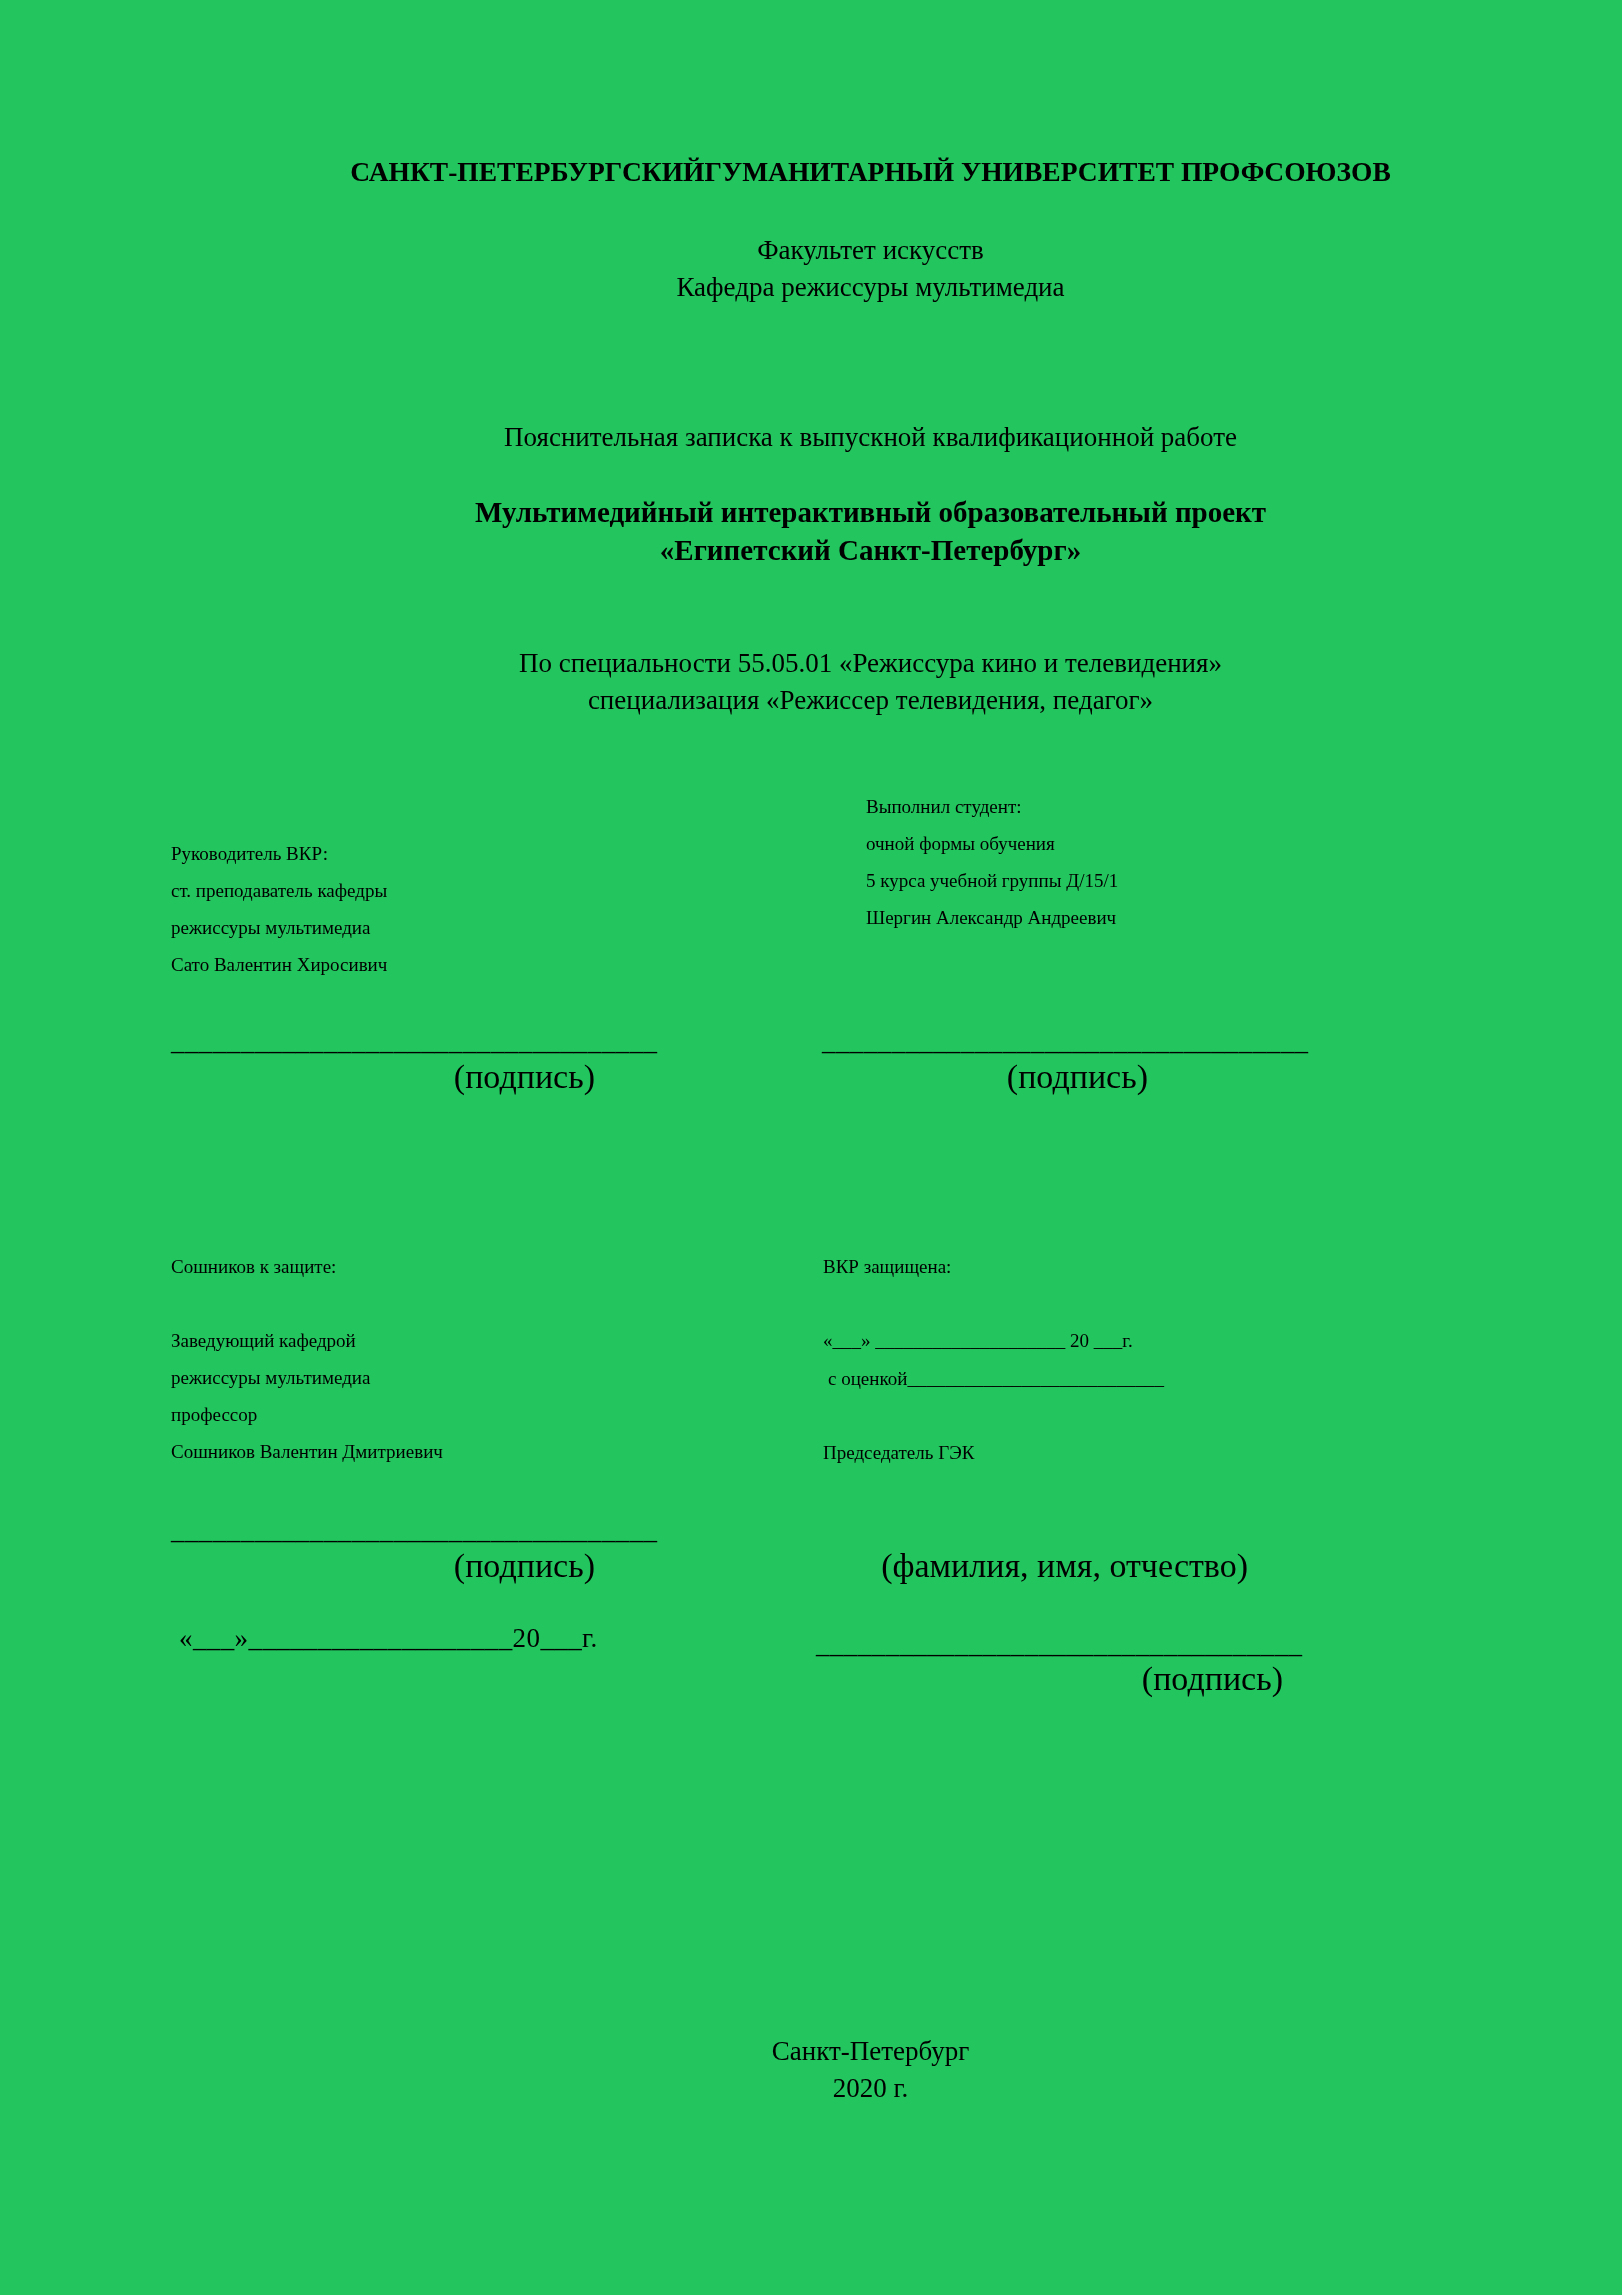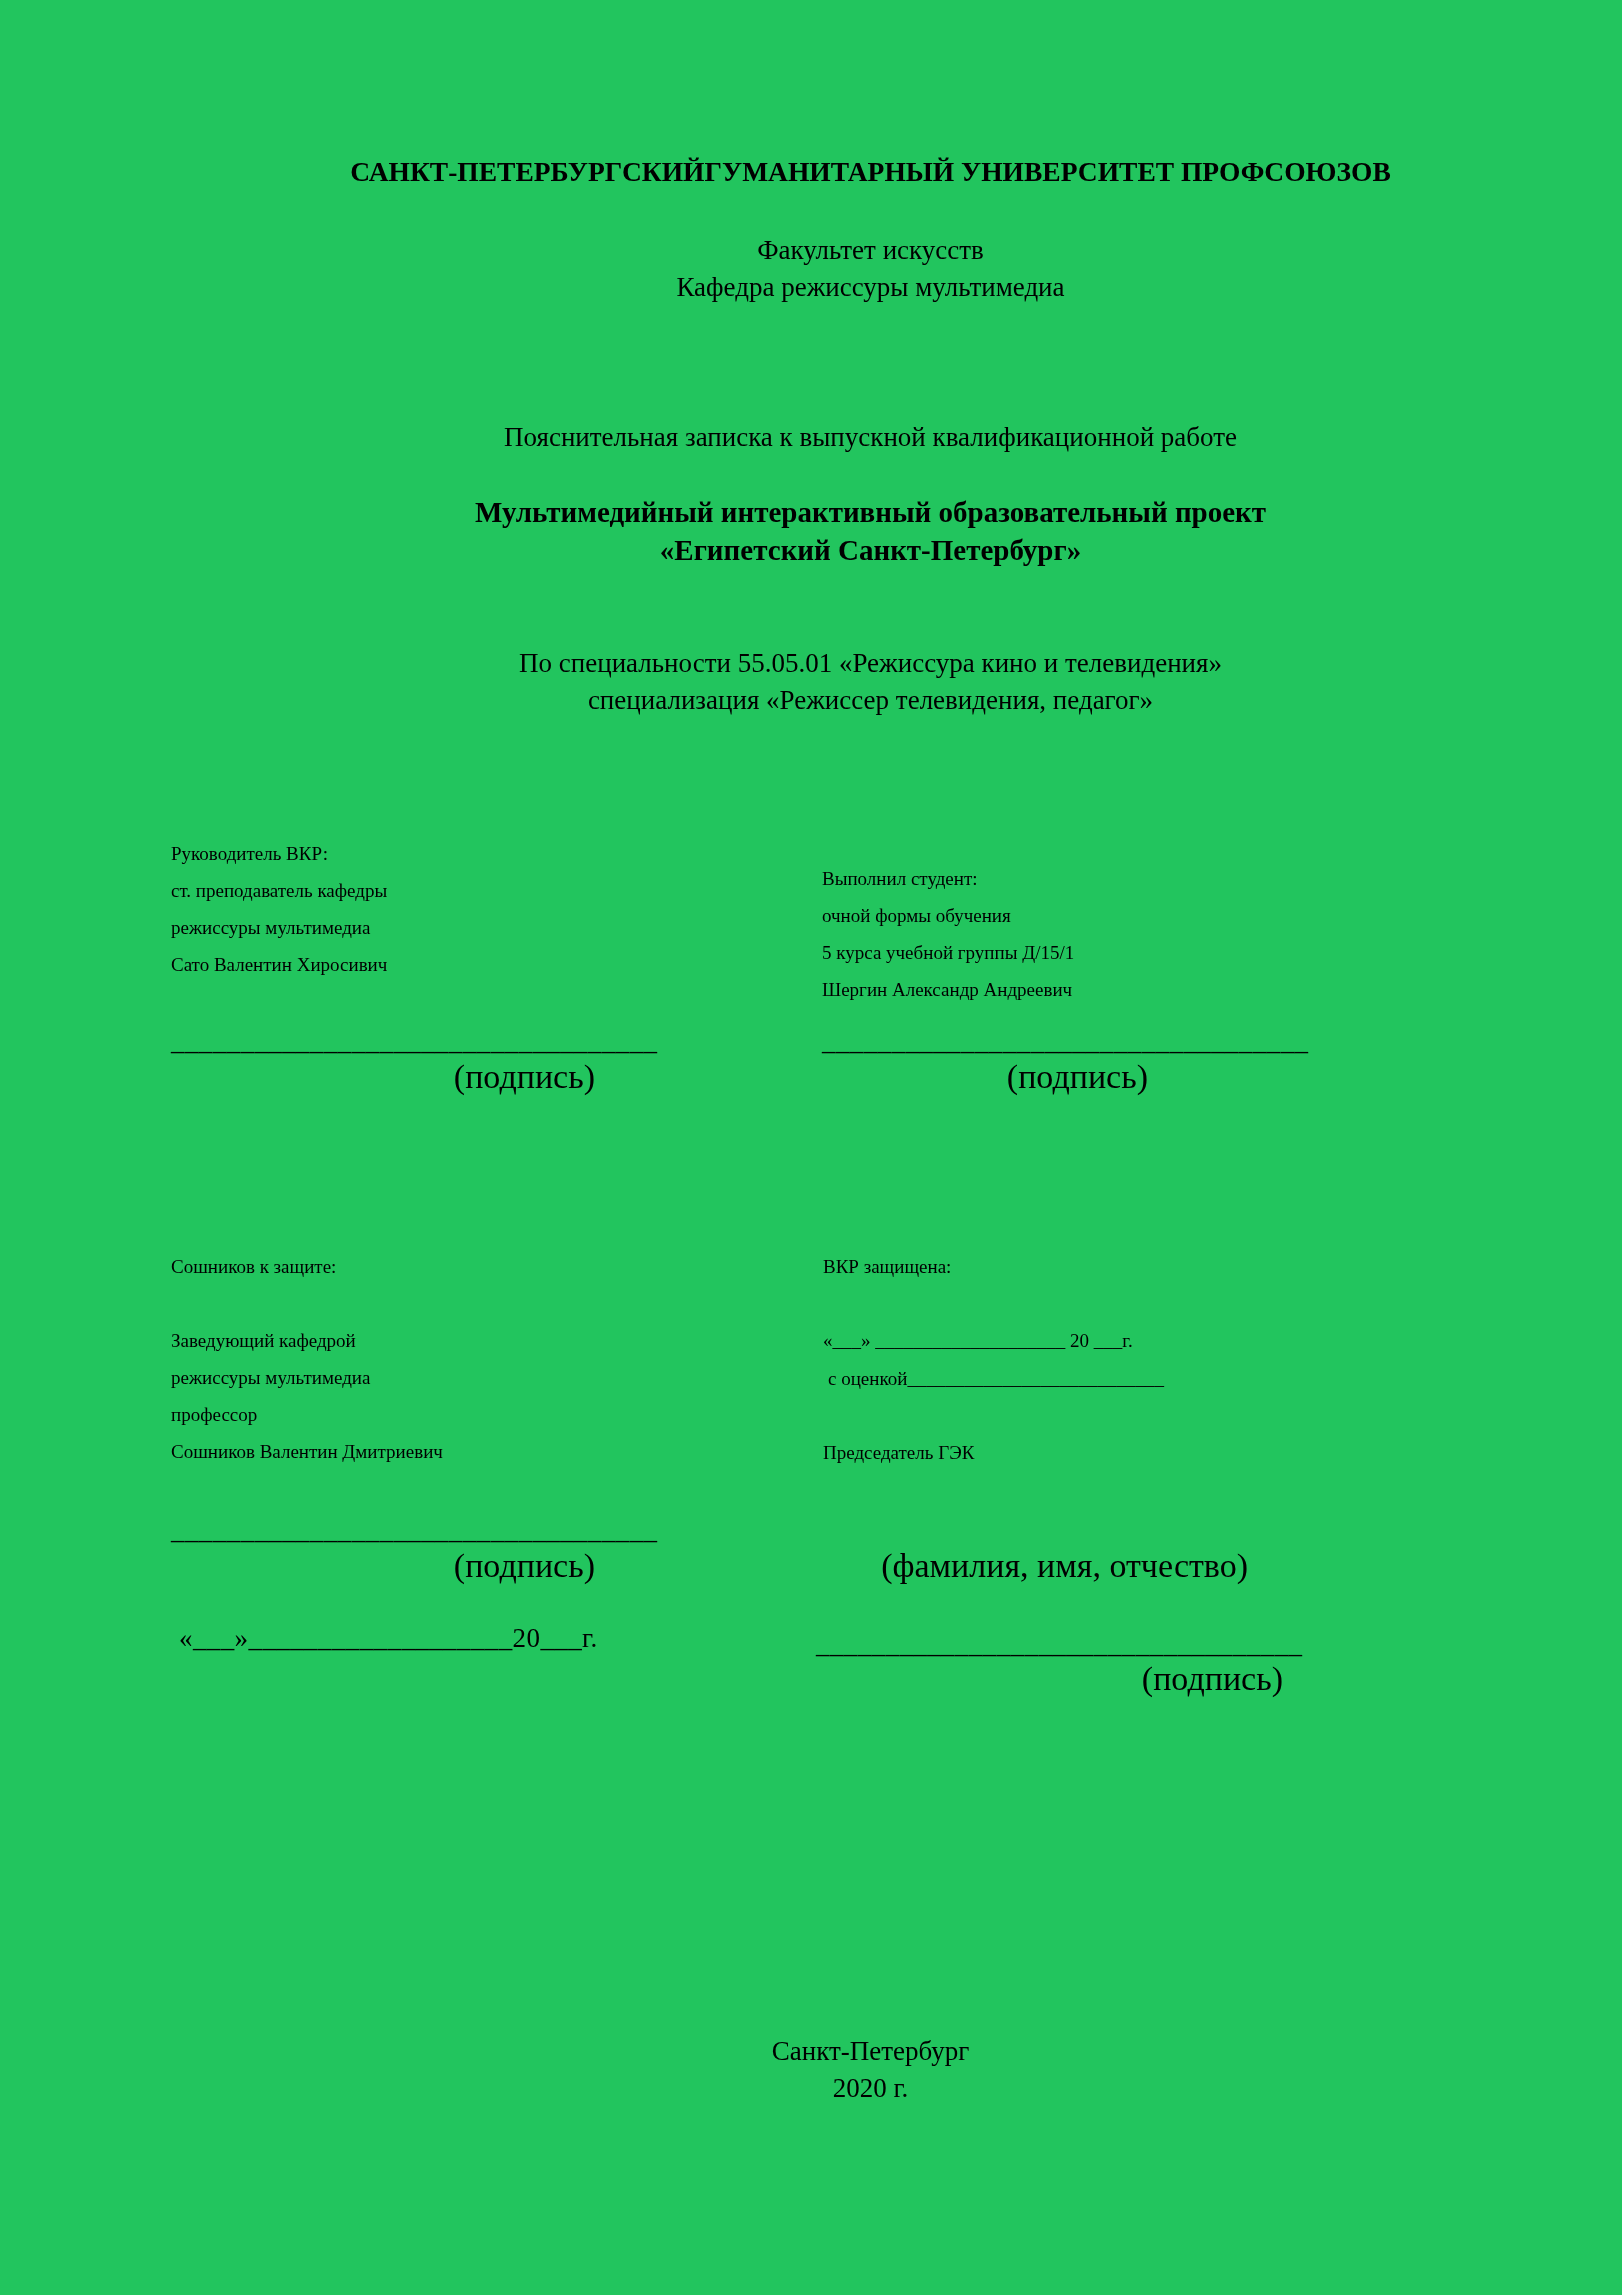--- a/index.html
+++ b/index.html
@@ -66,21 +66,21 @@
   <div class="center-zone t34" style="top:644px;">По специальности 55.05.01 «Режиссура кино и телевидения»</div>
   <div class="center-zone t34" style="top:681px;">специализация «Режиссер телевидения, педагог»</div>
 
   <div class="abs col-left" style="top:835px;">
     <div class="lines">Руководитель ВКР:</div>
     <div class="lines">ст. преподаватель кафедры</div>
     <div class="lines">режиссуры мультимедиа</div>
     <div class="lines">Сато Валентин Хиросивич</div>
   </div>
 
-  <div class="abs col-right" style="top:860px;">
+  <div class="abs col-right" style="top:788px;margin-left:44px;">
     <div class="lines">Выполнил студент:</div>
     <div class="lines">очной формы обучения</div>
     <div class="lines">5 курса учебной группы Д/15/1</div>
     <div class="lines">Шергин Александр Андреевич</div>
   </div>
 
   <div class="abs col-left sigline" style="top:1022px;">___________________________________</div>
   <div class="abs col-right sigline" style="top:1022px;">___________________________________</div>
 
   <div class="abs col-left caption cap-left-shift" style="top:1058px;">(подпись)</div>

